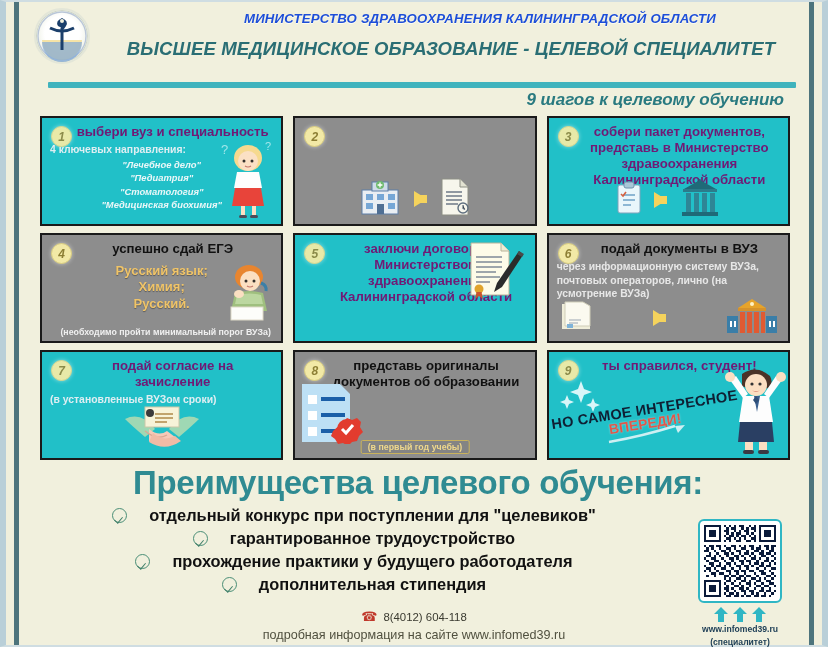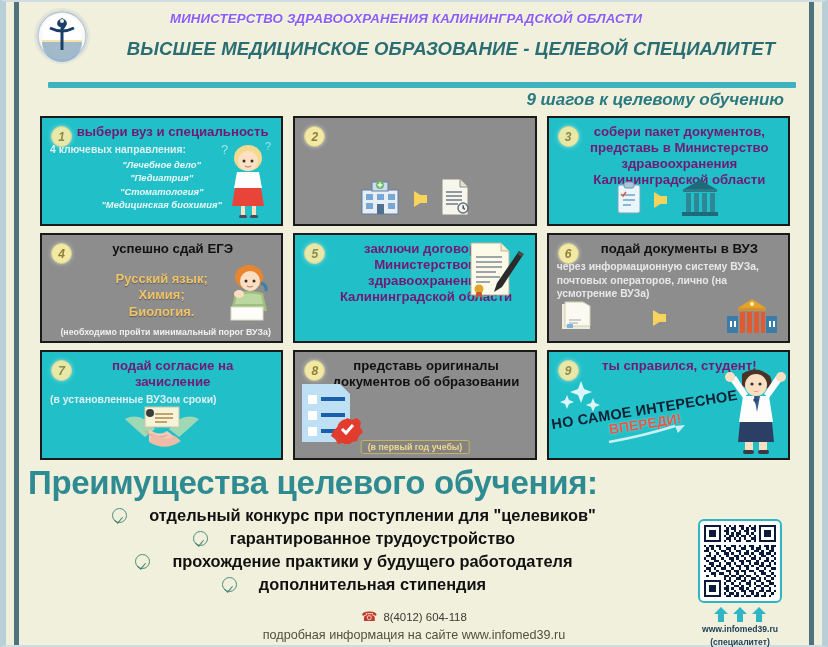--- a/index.html
+++ b/index.html
@@ -38,23 +38,24 @@
   .logo {
     position: absolute; left: 14px; top: 6px;
     width: 56px; height: 56px; border-radius: 50%;
     background: radial-gradient(circle at 50% 45%, #ffffff 45%, #eef1e6 70%, #dde4d6 100%);
     border: 2px solid #e3e6d8;
     box-shadow: 0 0 0 1px #cfd6c6 inset;
   }
   .logo svg { position: absolute; left: 0; top: 0; }
   .ministry {
     position: absolute; left: 150px; right: 18px; top: 9px;
+    text-align: center;
     font-size: 13.2px; font-weight: bold; font-style: italic;
     letter-spacing: .2px;
-    color: #8b5cf6;
+    color: #1d4ed8;
     text-shadow: 0 1px 0 #fdfdf2;
   }
   .main-title {
     position: absolute; left: 88px; right: 14px; top: 36px;
     text-align: center;
     font-size: 18.6px; font-weight: bold; font-style: italic;
     letter-spacing: .1px;
     color: #2a6e74;
   }
   .divider {
@@ -107,21 +108,21 @@
   .card.gray .card-title { color: #111; }
 
   .card-sub {
     text-align: left; margin-top: 3px;
     font-size: 10.4px; font-weight: bold; line-height: 1.3;
   }
   .card.teal .card-sub { color: #dfeef2; }
   .card.gray .card-sub { color: #e7e7e7; }
 
   .subject-list {
-    text-align: center; margin-top: 14px;
+    text-align: center; margin-top: 6px;
     font-size: 13px; font-weight: bold; line-height: 1.25;
     color: #f0c468;
     text-shadow: 0 1px 1px rgba(0,0,0,.35);
   }
   .keylist {
     text-align: center; margin-top: 1px;
     font-size: 9.4px; font-weight: bold; line-height: 1.45;
     color: #eaf7f8; font-style: italic;
   }
   .note {
@@ -151,21 +152,21 @@
     position: relative;
   }
   .arrow-y::before {
     content: ""; position: absolute; left: -13px; top: -4px;
     width: 13px; height: 8px; background: #f5d35c;
   }
 
   
   .benefits-title {
     position: absolute; left: 0; right: 0; top: 462px;
-    text-align: left;
+    text-align: center;
     font-size: 33px; font-weight: bold;
     color: #2f8b92;
     letter-spacing: -.3px;
     margin-left: 8px;
   }
   .benefits-list {
     position: absolute; left: 10px; right: 130px; top: 504px;
   }
   .benefit {
     display: flex; align-items: center; justify-content: center;
@@ -331,21 +332,21 @@
           </div>
         </div>
       </div>
 
       <div class="card gray">
         <div class="badge">4</div>
         <div class="card-title">успешно сдай ЕГЭ</div>
         <div class="subject-list">
           <div>Русский язык;</div>
           <div>Химия;</div>
-          <div>Биология.</div>
+          <div>Русский.</div>
         </div>
         <div class="note">(необходимо пройти минимальный порог ВУЗа)</div>
         <div class="ill" style="right:2px;bottom:14px;">
           <svg width="62" height="62" viewBox="0 0 62 62" aria-hidden="true">
             <ellipse cx="32" cy="16" rx="14" ry="12" fill="#e8852f"></ellipse>
             <ellipse cx="33" cy="20" rx="10" ry="10" fill="#fbdfc2"></ellipse>
             <circle cx="29" cy="20" r="1.5" fill="#35302c"></circle>
               <circle cx="37" cy="20" r="1.5" fill="#35302c"></circle>
             <path d="M30 25 q3 2 6 0" stroke="#c4766a" stroke-width="1.2" fill="none"></path>
             <path d="M18 32 q14 -4 28 0 l4 18 h-36 z" fill="#9fbf7e"></path>

